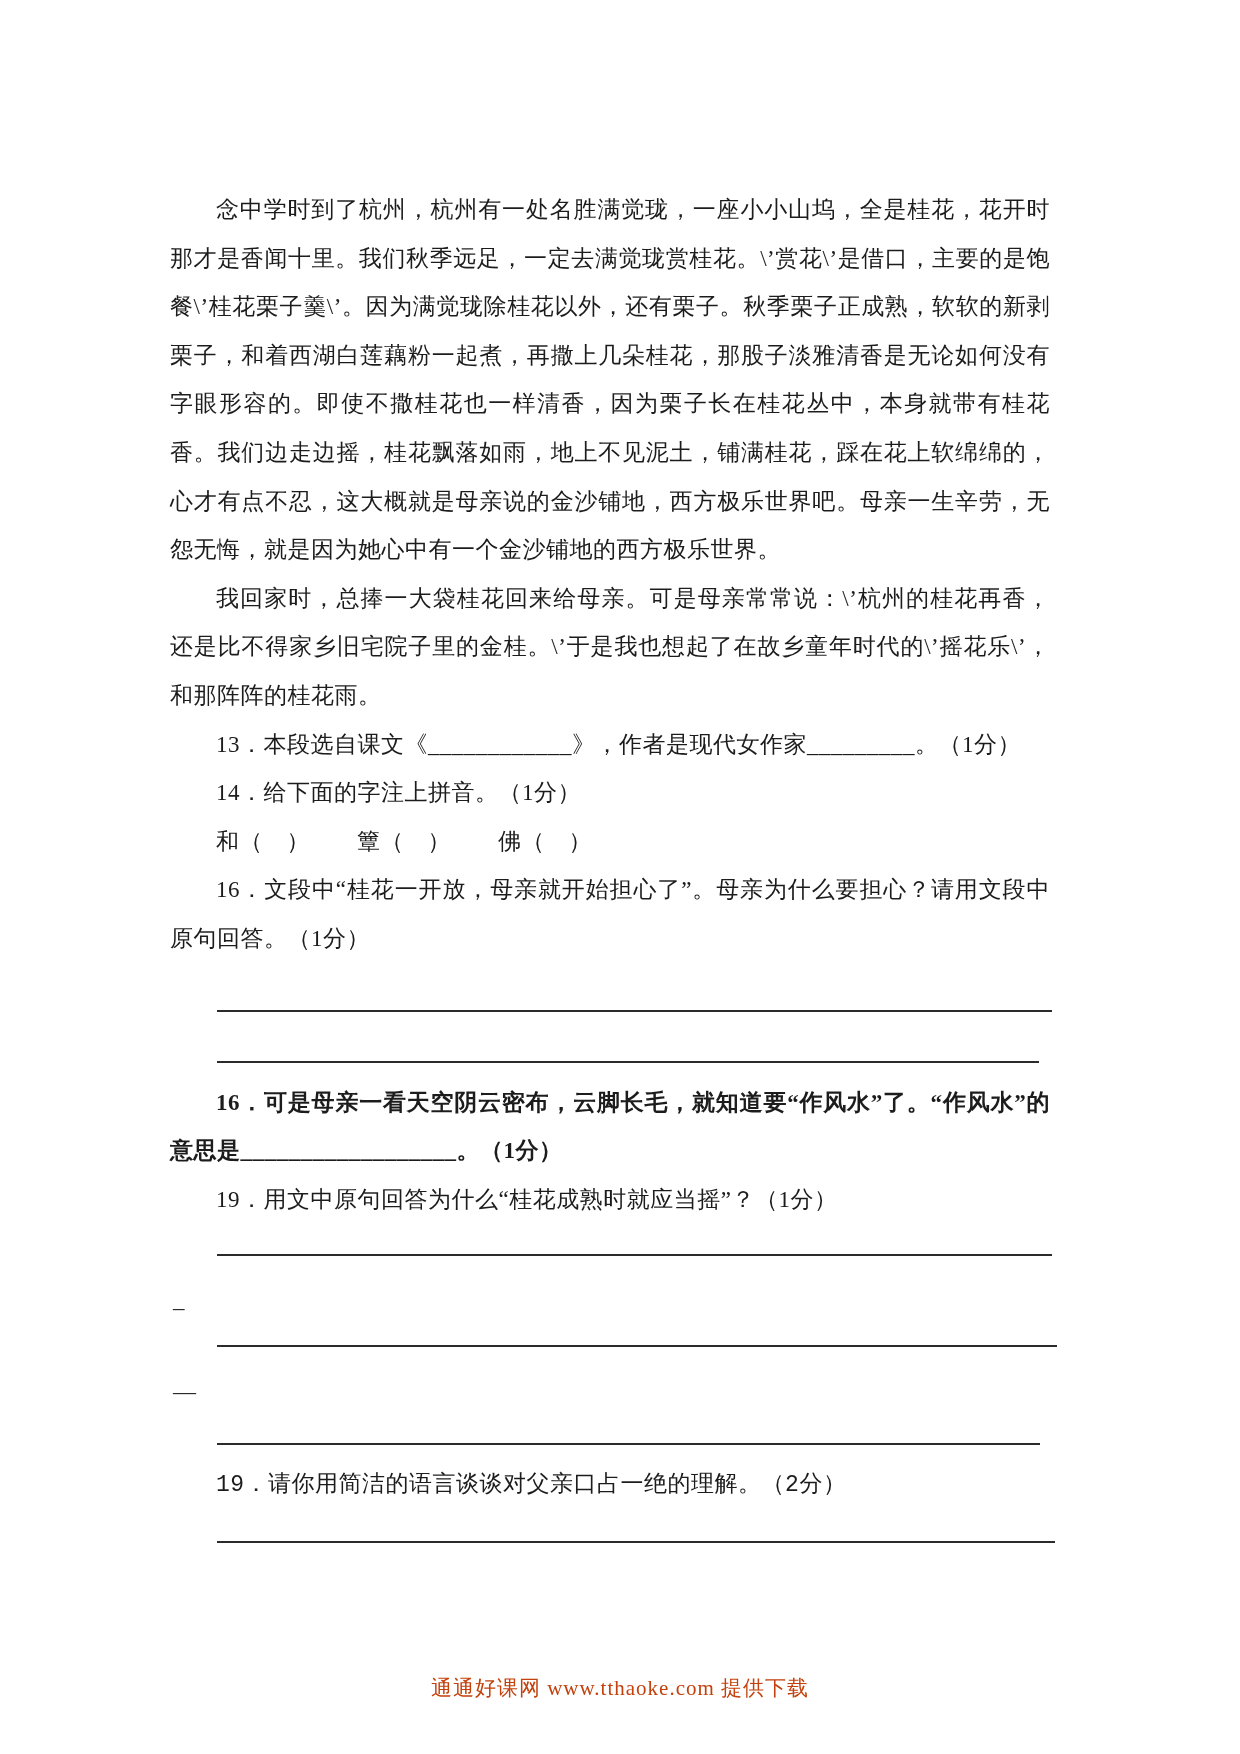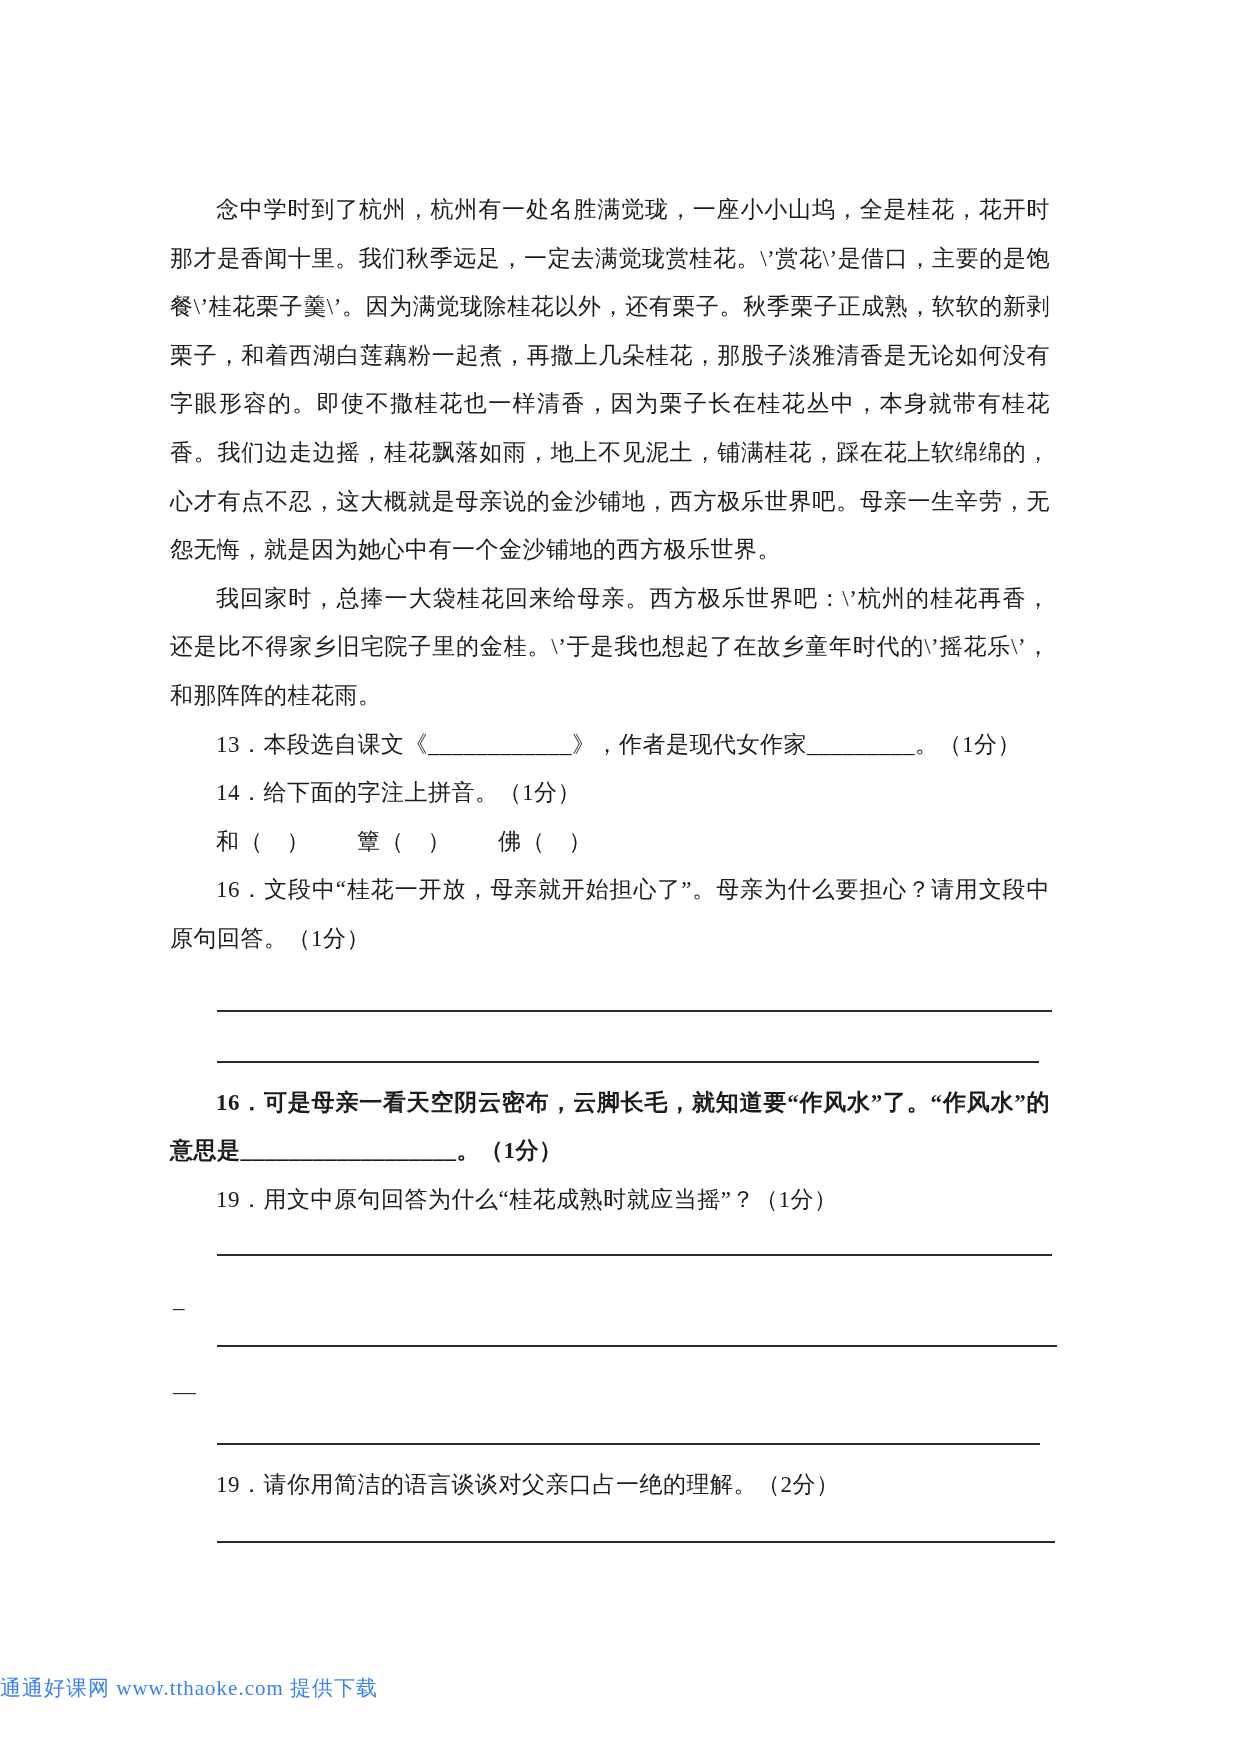--- a/index.html
+++ b/index.html
@@ -38,51 +38,52 @@
     margin-left: 47px;
   }
   .w1 { width: 835px; margin-top: 46px; }
   .w2 { width: 822px; margin-top: 49px; }
   .w3 { width: 835px; margin-top: 30px; }
   .w4 { width: 840px; margin-top: 33px; }
   .w5 { width: 823px; margin-top: 39px; }
   .w6 { width: 838px; margin-top: 31px; }
   .q16 { margin-top: 16px; font-weight: bold; }
   .q18 { margin-top: 7px; }
-  .q19 { margin-top: 16px; }
+  .q19 { margin-top: 16px; font-family: Liberation Mono, monospace; }
   .stray {
     margin: 0;
     font-size: 23px;
     line-height: 24px;
     height: 24px;
     text-indent: 0;
     text-align: left;
     color: #2b2b2b;
   }
   .stray1 { margin-top: 32px; margin-left: 3px; }
   .stray2 { margin-top: 33px; margin-left: 3px; }
   .footer {
     position: absolute;
     left: 0;
     top: 1624px;
     width: 100%;
+    text-align: center;
     font-size: 21px;
     line-height: 32px;
-    color: #3b82f6;
+    color: #c2410c;
     letter-spacing: 1px;
   }
 </style>
 </head>
 <body>
 
 <div class="page">
   <div class="content">
 
     <p class="para">念中学时到了杭州，杭州有一处名胜满觉珑，一座小小山坞，全是桂花，花开时那才是香闻十里。我们秋季远足，一定去满觉珑赏桂花。\’赏花\’是借口，主要的是饱餐\’桂花栗子羹\’。因为满觉珑除桂花以外，还有栗子。秋季栗子正成熟，软软的新剥栗子，和着西湖白莲藕粉一起煮，再撒上几朵桂花，那股子淡雅清香是无论如何没有字眼形容的。即使不撒桂花也一样清香，因为栗子长在桂花丛中，本身就带有桂花香。我们边走边摇，桂花飘落如雨，地上不见泥土，铺满桂花，踩在花上软绵绵的，心才有点不忍，这大概就是母亲说的金沙铺地，西方极乐世界吧。母亲一生辛劳，无怨无悔，就是因为她心中有一个金沙铺地的西方极乐世界。</p>
-    <p class="para">我回家时，总捧一大袋桂花回来给母亲。西方极乐世界吧：\’杭州的桂花再香，还是比不得家乡旧宅院子里的金桂。\’于是我也想起了在故乡童年时代的\’摇花乐\’，和那阵阵的桂花雨。</p>
+    <p class="para">我回家时，总捧一大袋桂花回来给母亲。可是母亲常常说：\’杭州的桂花再香，还是比不得家乡旧宅院子里的金桂。\’于是我也想起了在故乡童年时代的\’摇花乐\’，和那阵阵的桂花雨。</p>
 
     <p class="para">13．本段选自课文《____________》，作者是现代女作家_________。（1分）</p>
     <p class="para">14．给下面的字注上拼音。（1分）</p>
     <p class="para">和（　）　　簟（　）　　佛（　）</p>
     <p class="para">16．文段中“桂花一开放，母亲就开始担心了”。母亲为什么要担心？请用文段中原句回答。（1分）</p>
 
     <div class="ans-line w1"></div>
     <div class="ans-line w2"></div>
 
     <p class="para q16">16．可是母亲一看天空阴云密布，云脚长毛，就知道要“作风水”了。“作风水”的意思是__________________。（1分）</p>

